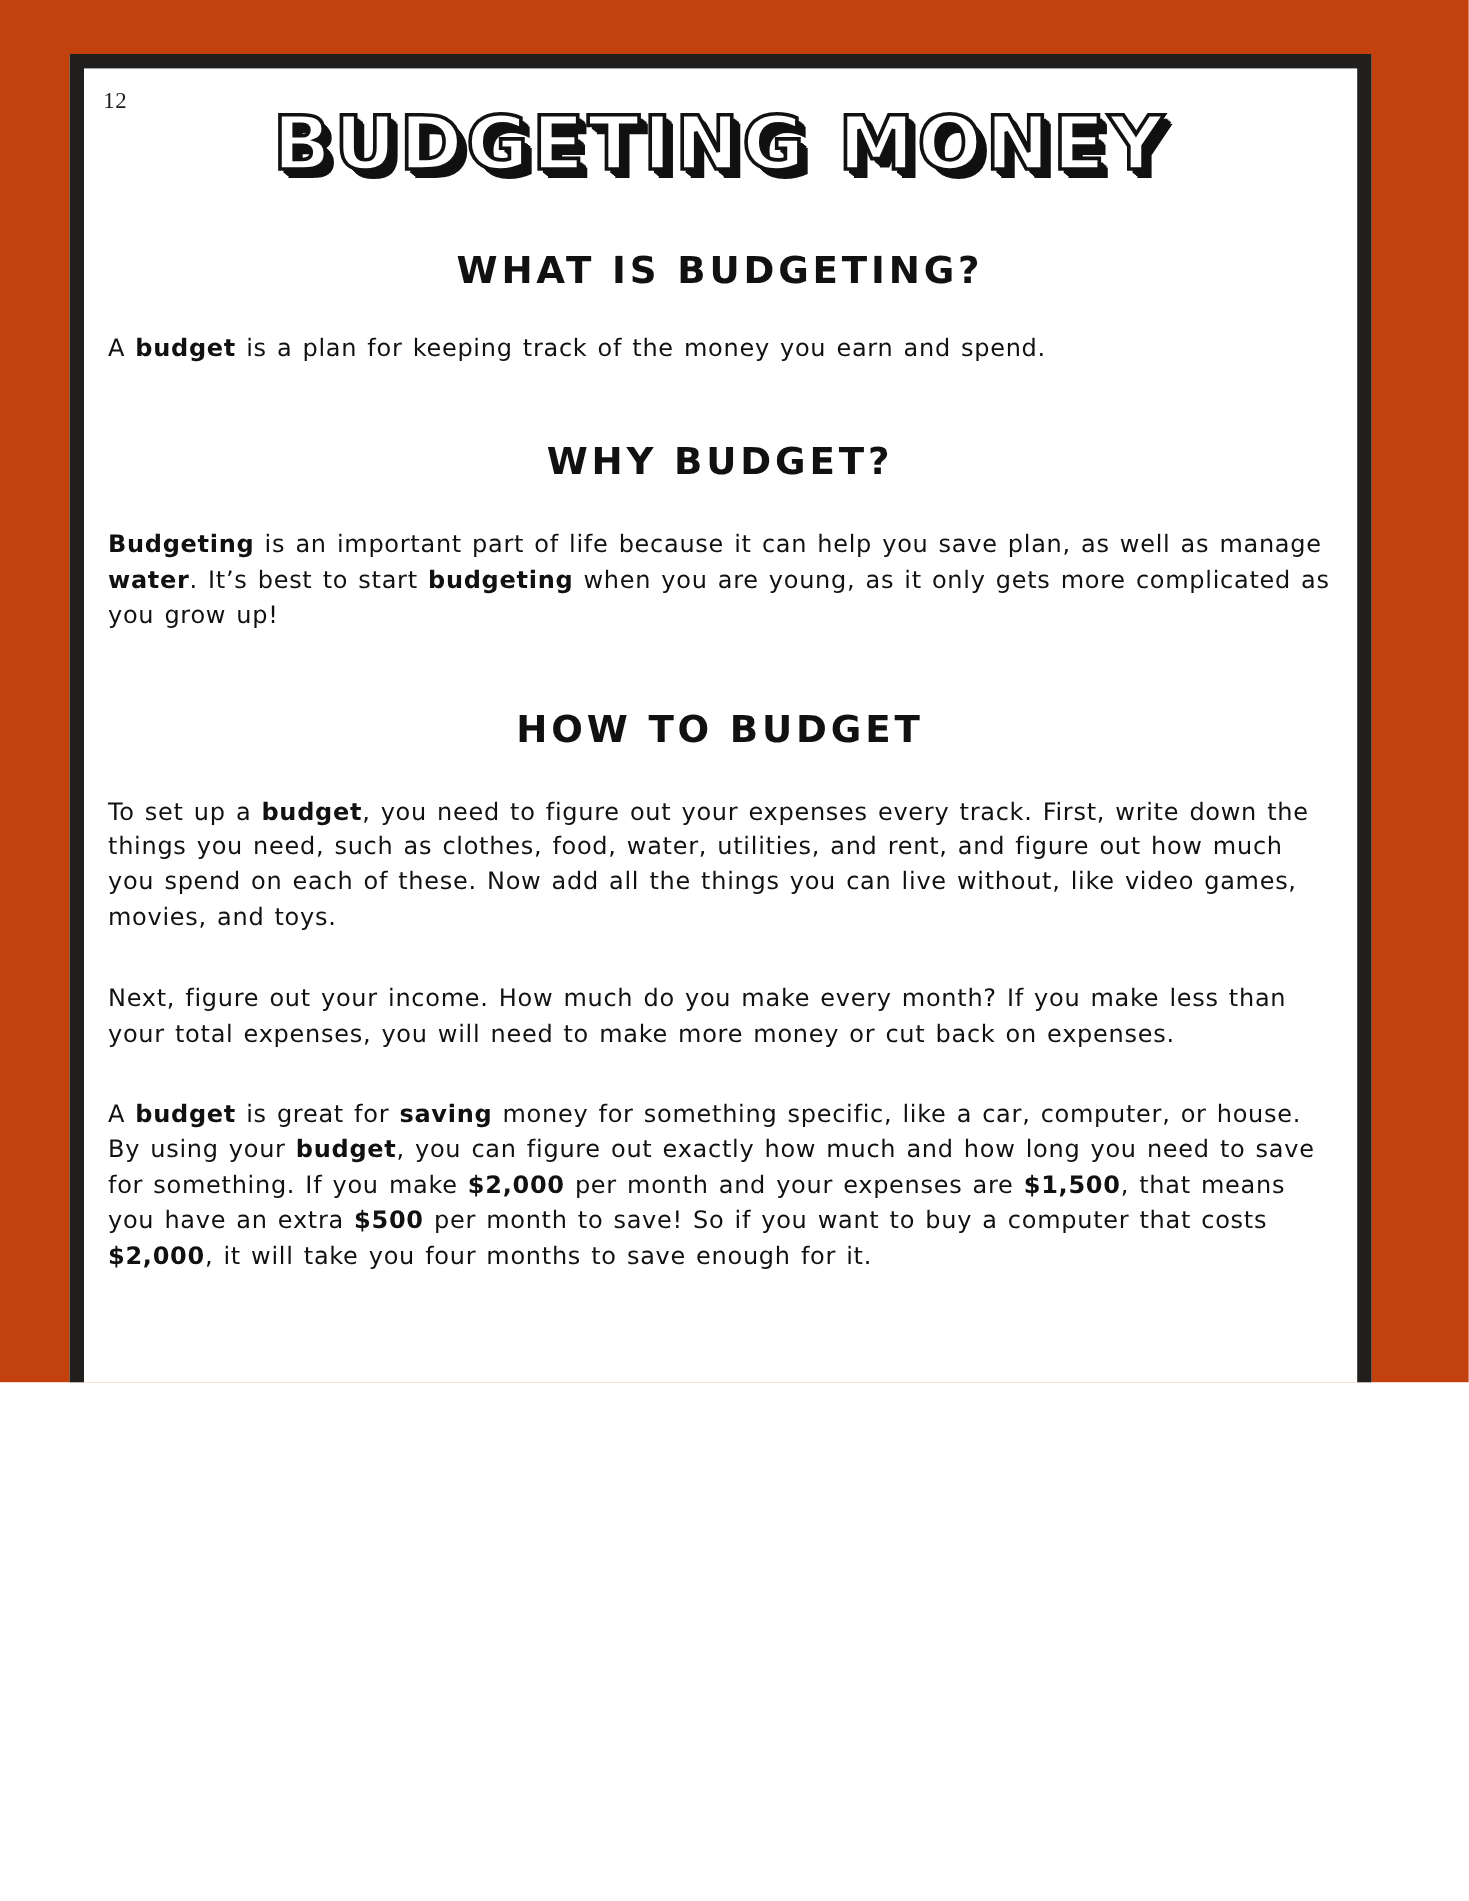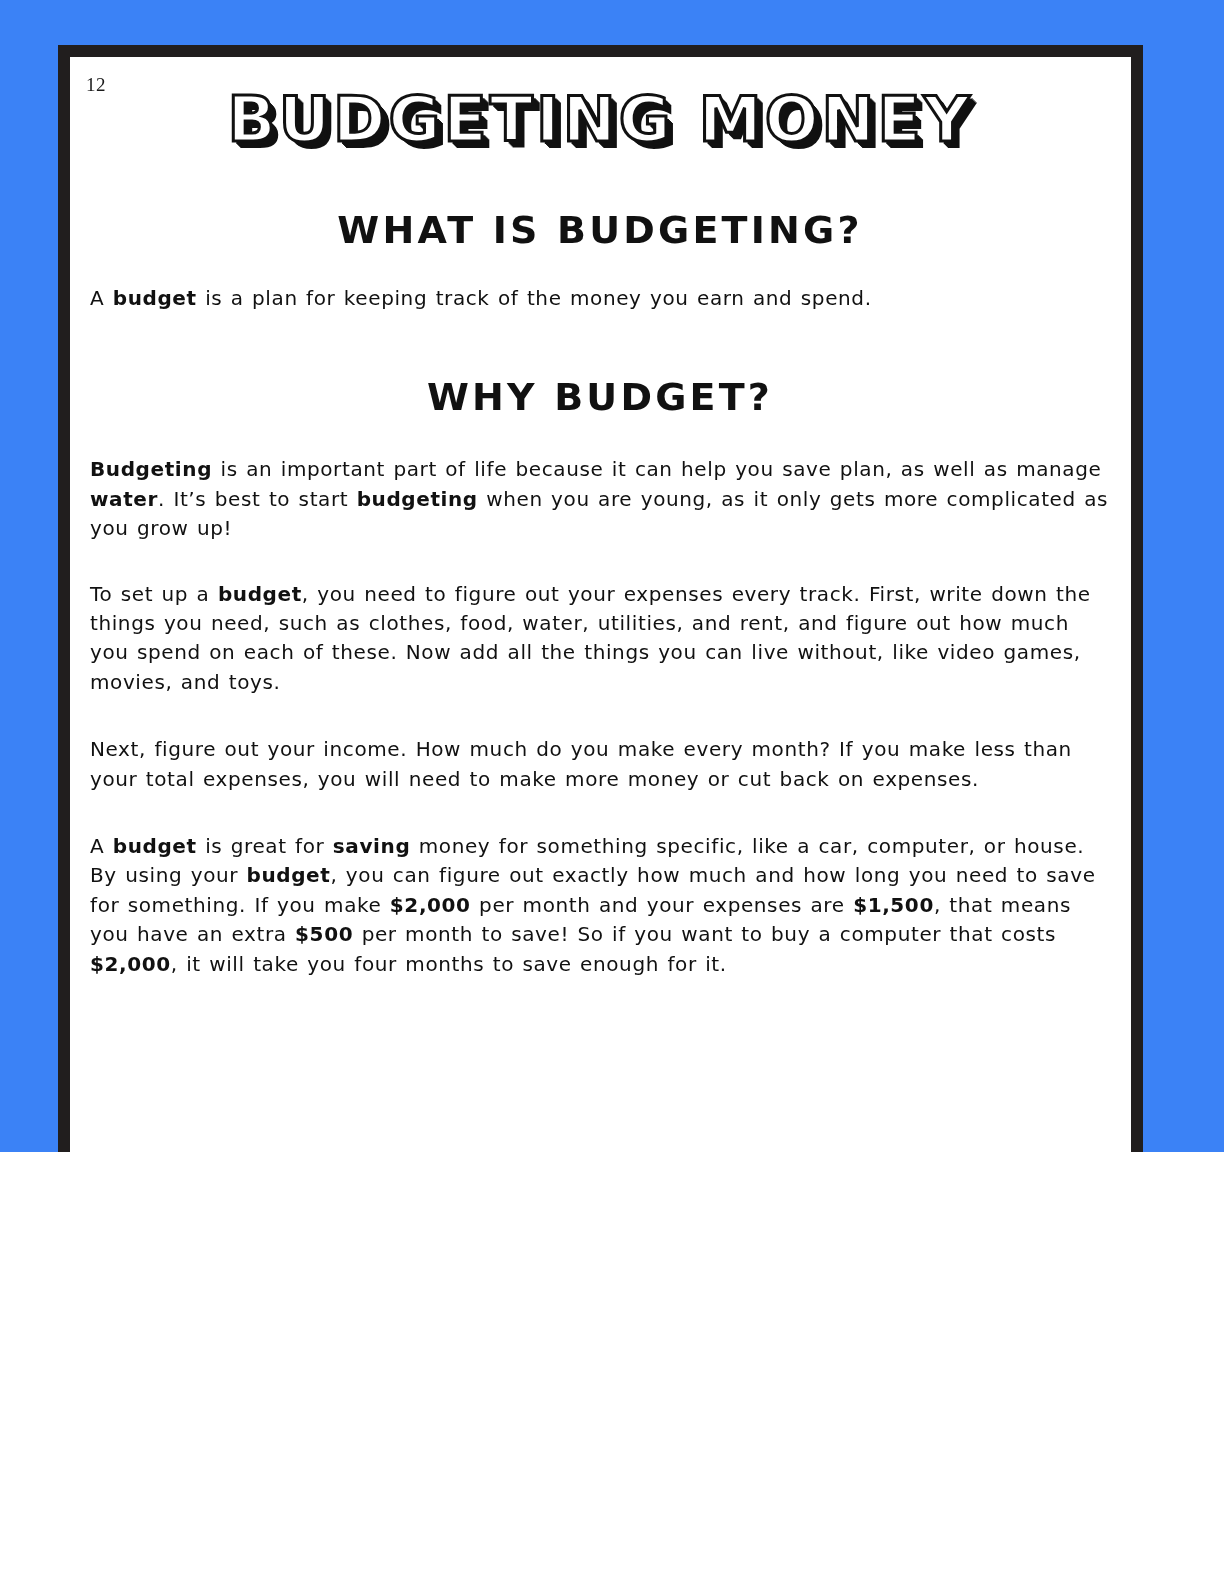--- a/index.html
+++ b/index.html
@@ -5,21 +5,21 @@
   html, body {
     margin: 0;
     padding: 0;
     background: #ffffff;
   }
 
   .page {
     position: relative;
     width: 1224px;
     height: 1152px;
-    background: #3b82f6;
+    background: #c2410c;
     overflow: hidden;
     font-family: "DejaVu Sans", sans-serif;
   }
 
   
   .page-frame {
     position: absolute;
     left: 58px;
     top: 45px;
     width: 1085px;
@@ -67,21 +67,21 @@
        6px 6px 0 #111111,
        7px 7px 0 #111111;
     transform: scaleX(1.02);
   }
 
   
   .section-heading {
     text-align: center;
     font-family: "DejaVu Sans", sans-serif;
     font-weight: 700;
-    font-size: 38px;
+    font-size: 31px;
     letter-spacing: 3.2px;
     color: #111111;
     margin: 0;
   }
 
   .h-what  { margin-top: 56px; }
   .h-why   { margin-top: 62px; }
   .h-how   { margin-top: 62px; }
 
   
@@ -116,18 +116,19 @@
   <div class="content">
 
     <h1 class="doc-title">BUDGETING MONEY</h1>
 
     <h2 class="section-heading h-what">WHAT IS BUDGETING?</h2>
     <p class="body-text p-gap-small"><span>A </span><b>budget</b><span> is a plan for keeping track of the money you earn and spend.</span></p>
 
     <h2 class="section-heading h-why">WHY BUDGET?</h2>
     <p class="body-text p-gap"><b>Budgeting</b><span> is an important part of life because it can help you save plan, as well as manage </span><b>water</b><span>. It’s best to start </span><b>budgeting</b><span> when you are young, as it only gets more complicated as you grow up!</span></p>
 
+    <h2 class="section-heading h-how">HOW TO BUDGET</h2>
     <p class="body-text p-gap"><span>To set up a </span><b>budget</b><span>, you need to figure out your expenses every track. First, write down the things you need, such as clothes, food, water, utilities, and rent, and figure out how much you spend on each of these. Now add all the things you can live without, like video games, movies, and toys.</span></p>
     <p class="body-text p-gap-large"><span>Next, figure out your income. How much do you make every month? If you make less than your total expenses, you will need to make more money or cut back on expenses.</span></p>
     <p class="body-text p-gap-large"><span>A </span><b>budget</b><span> is great for </span><b>saving</b><span> money for something specific, like a car, computer, or house. By using your </span><b>budget</b><span>, you can figure out exactly how much and how long you need to save for something. If you make </span><b>$2,000</b><span> per month and your expenses are </span><b>$1,500</b><span>, that means you have an extra </span><b>$500</b><span> per month to save! So if you want to buy a computer that costs </span><b>$2,000</b><span>, it will take you four months to save enough for it.</span></p>
 
   </div>
 </div>
 
 </body></html>

